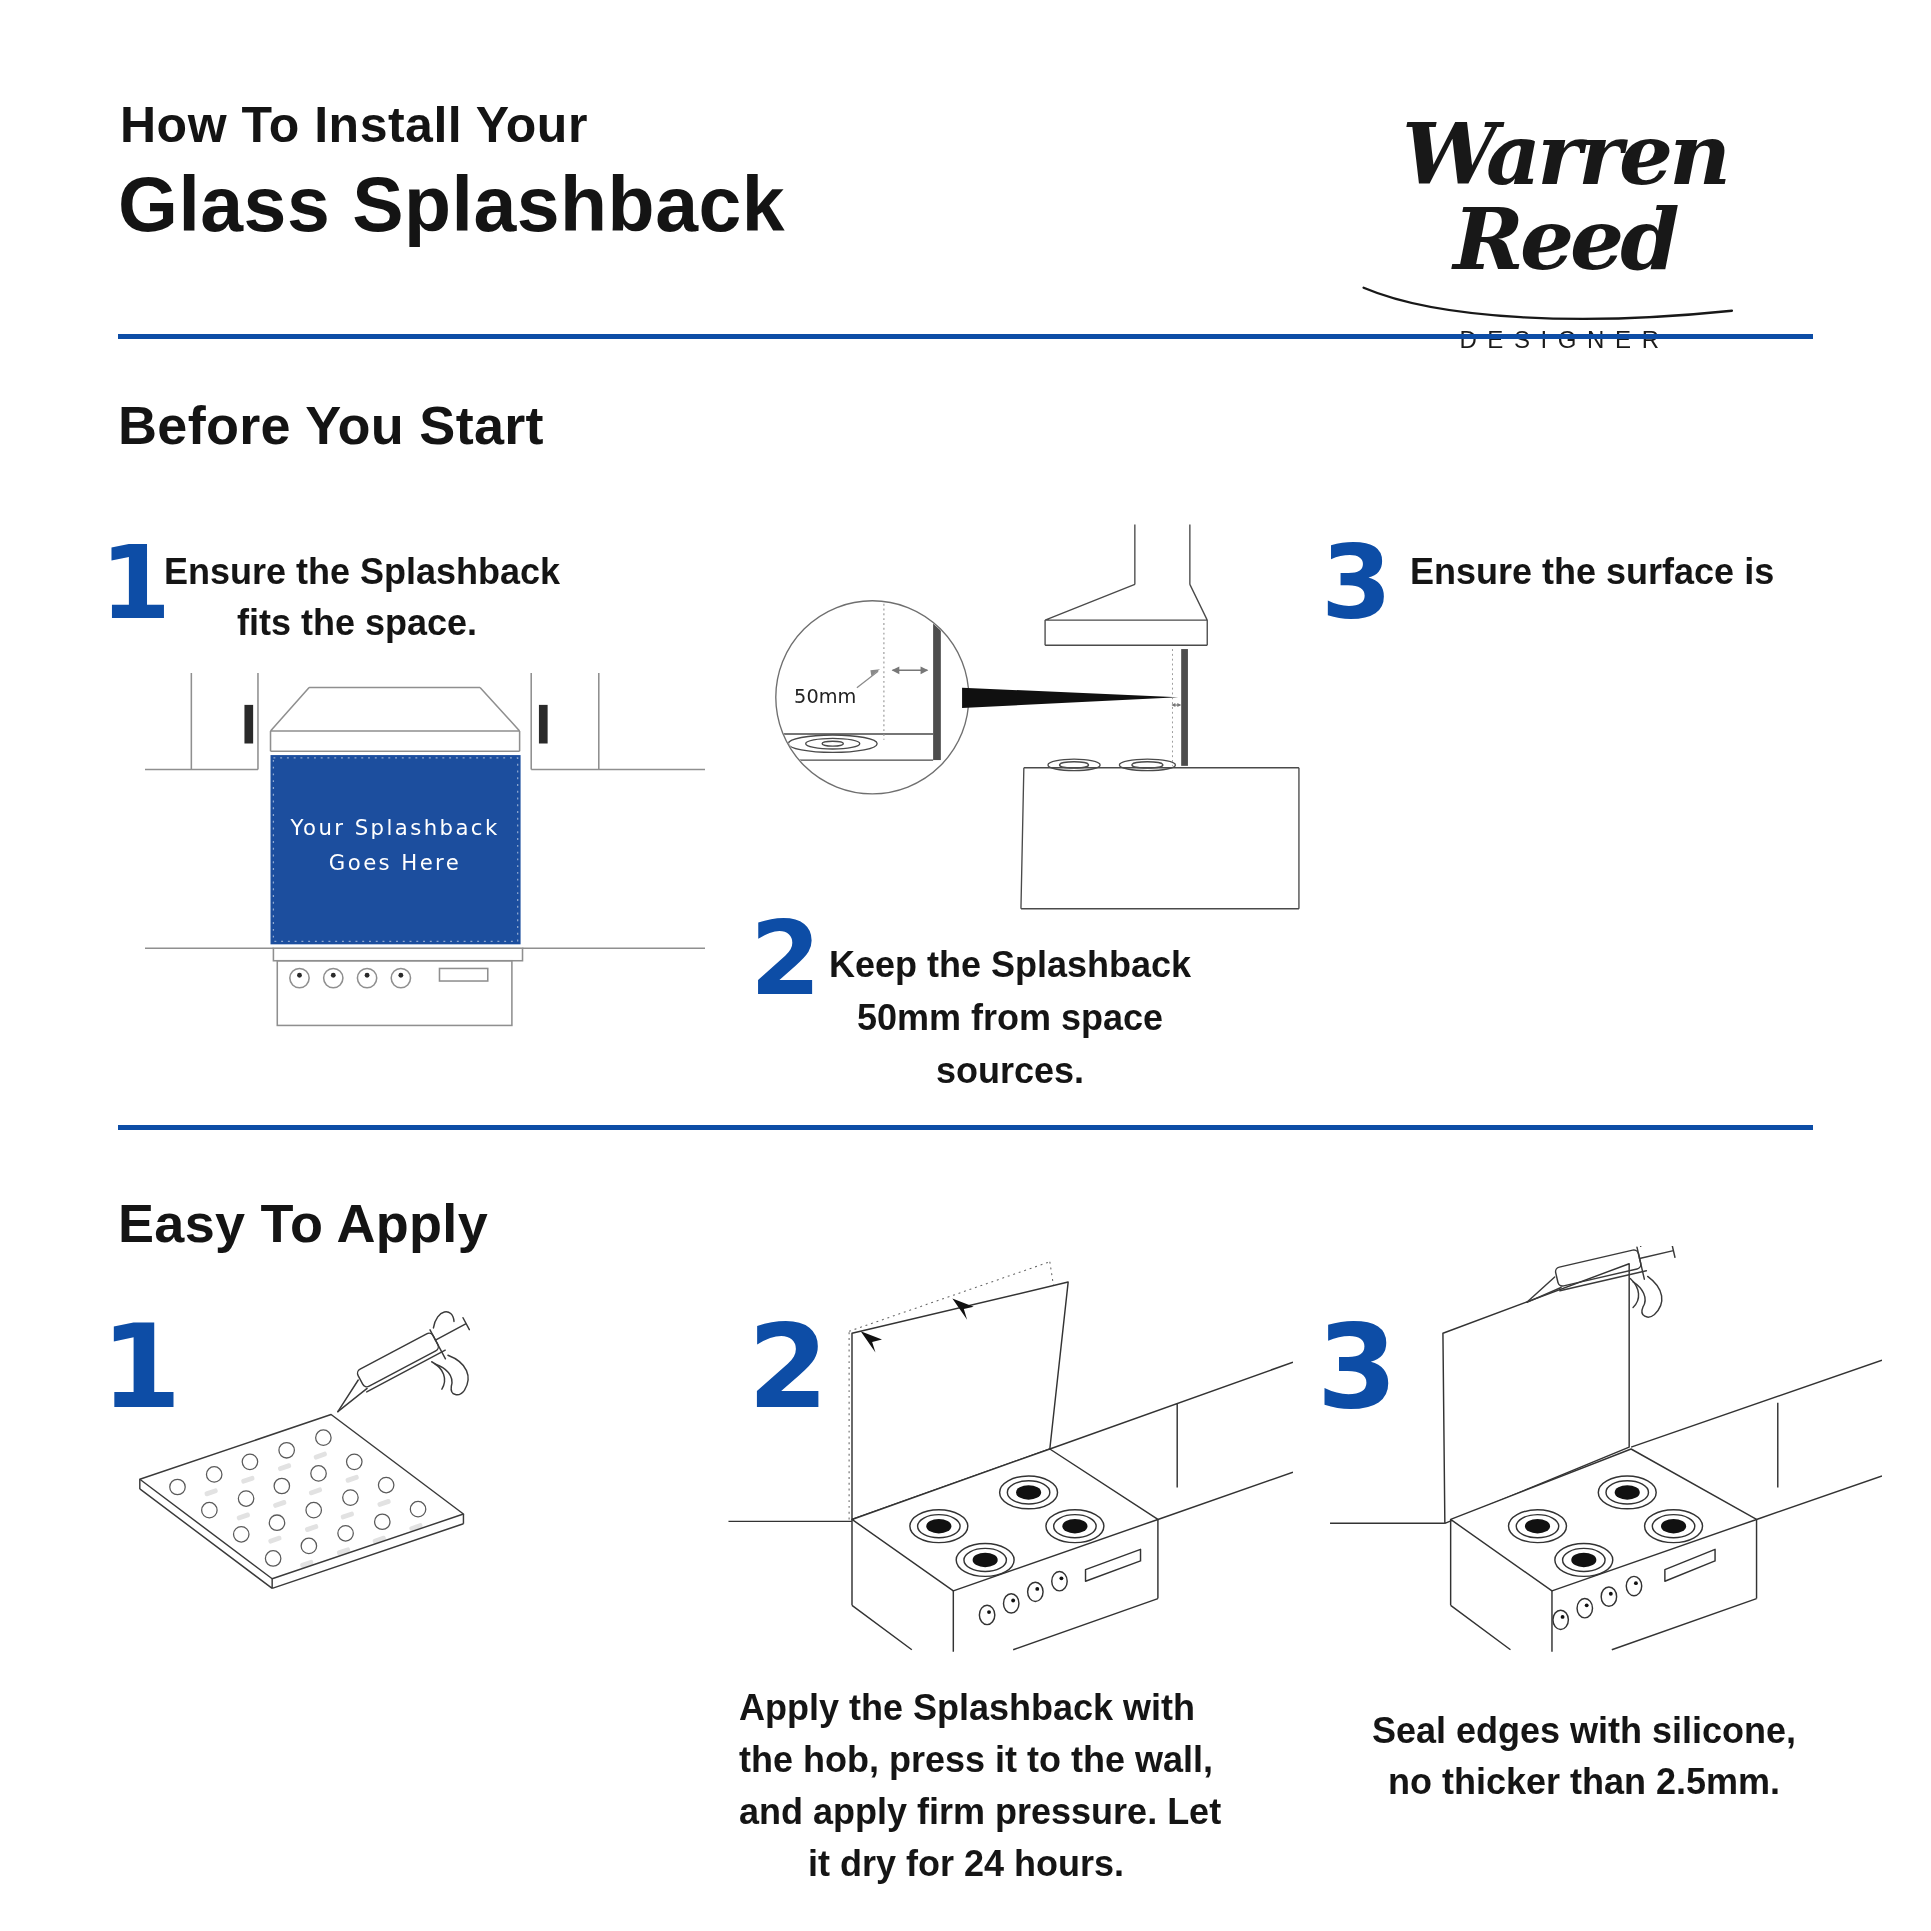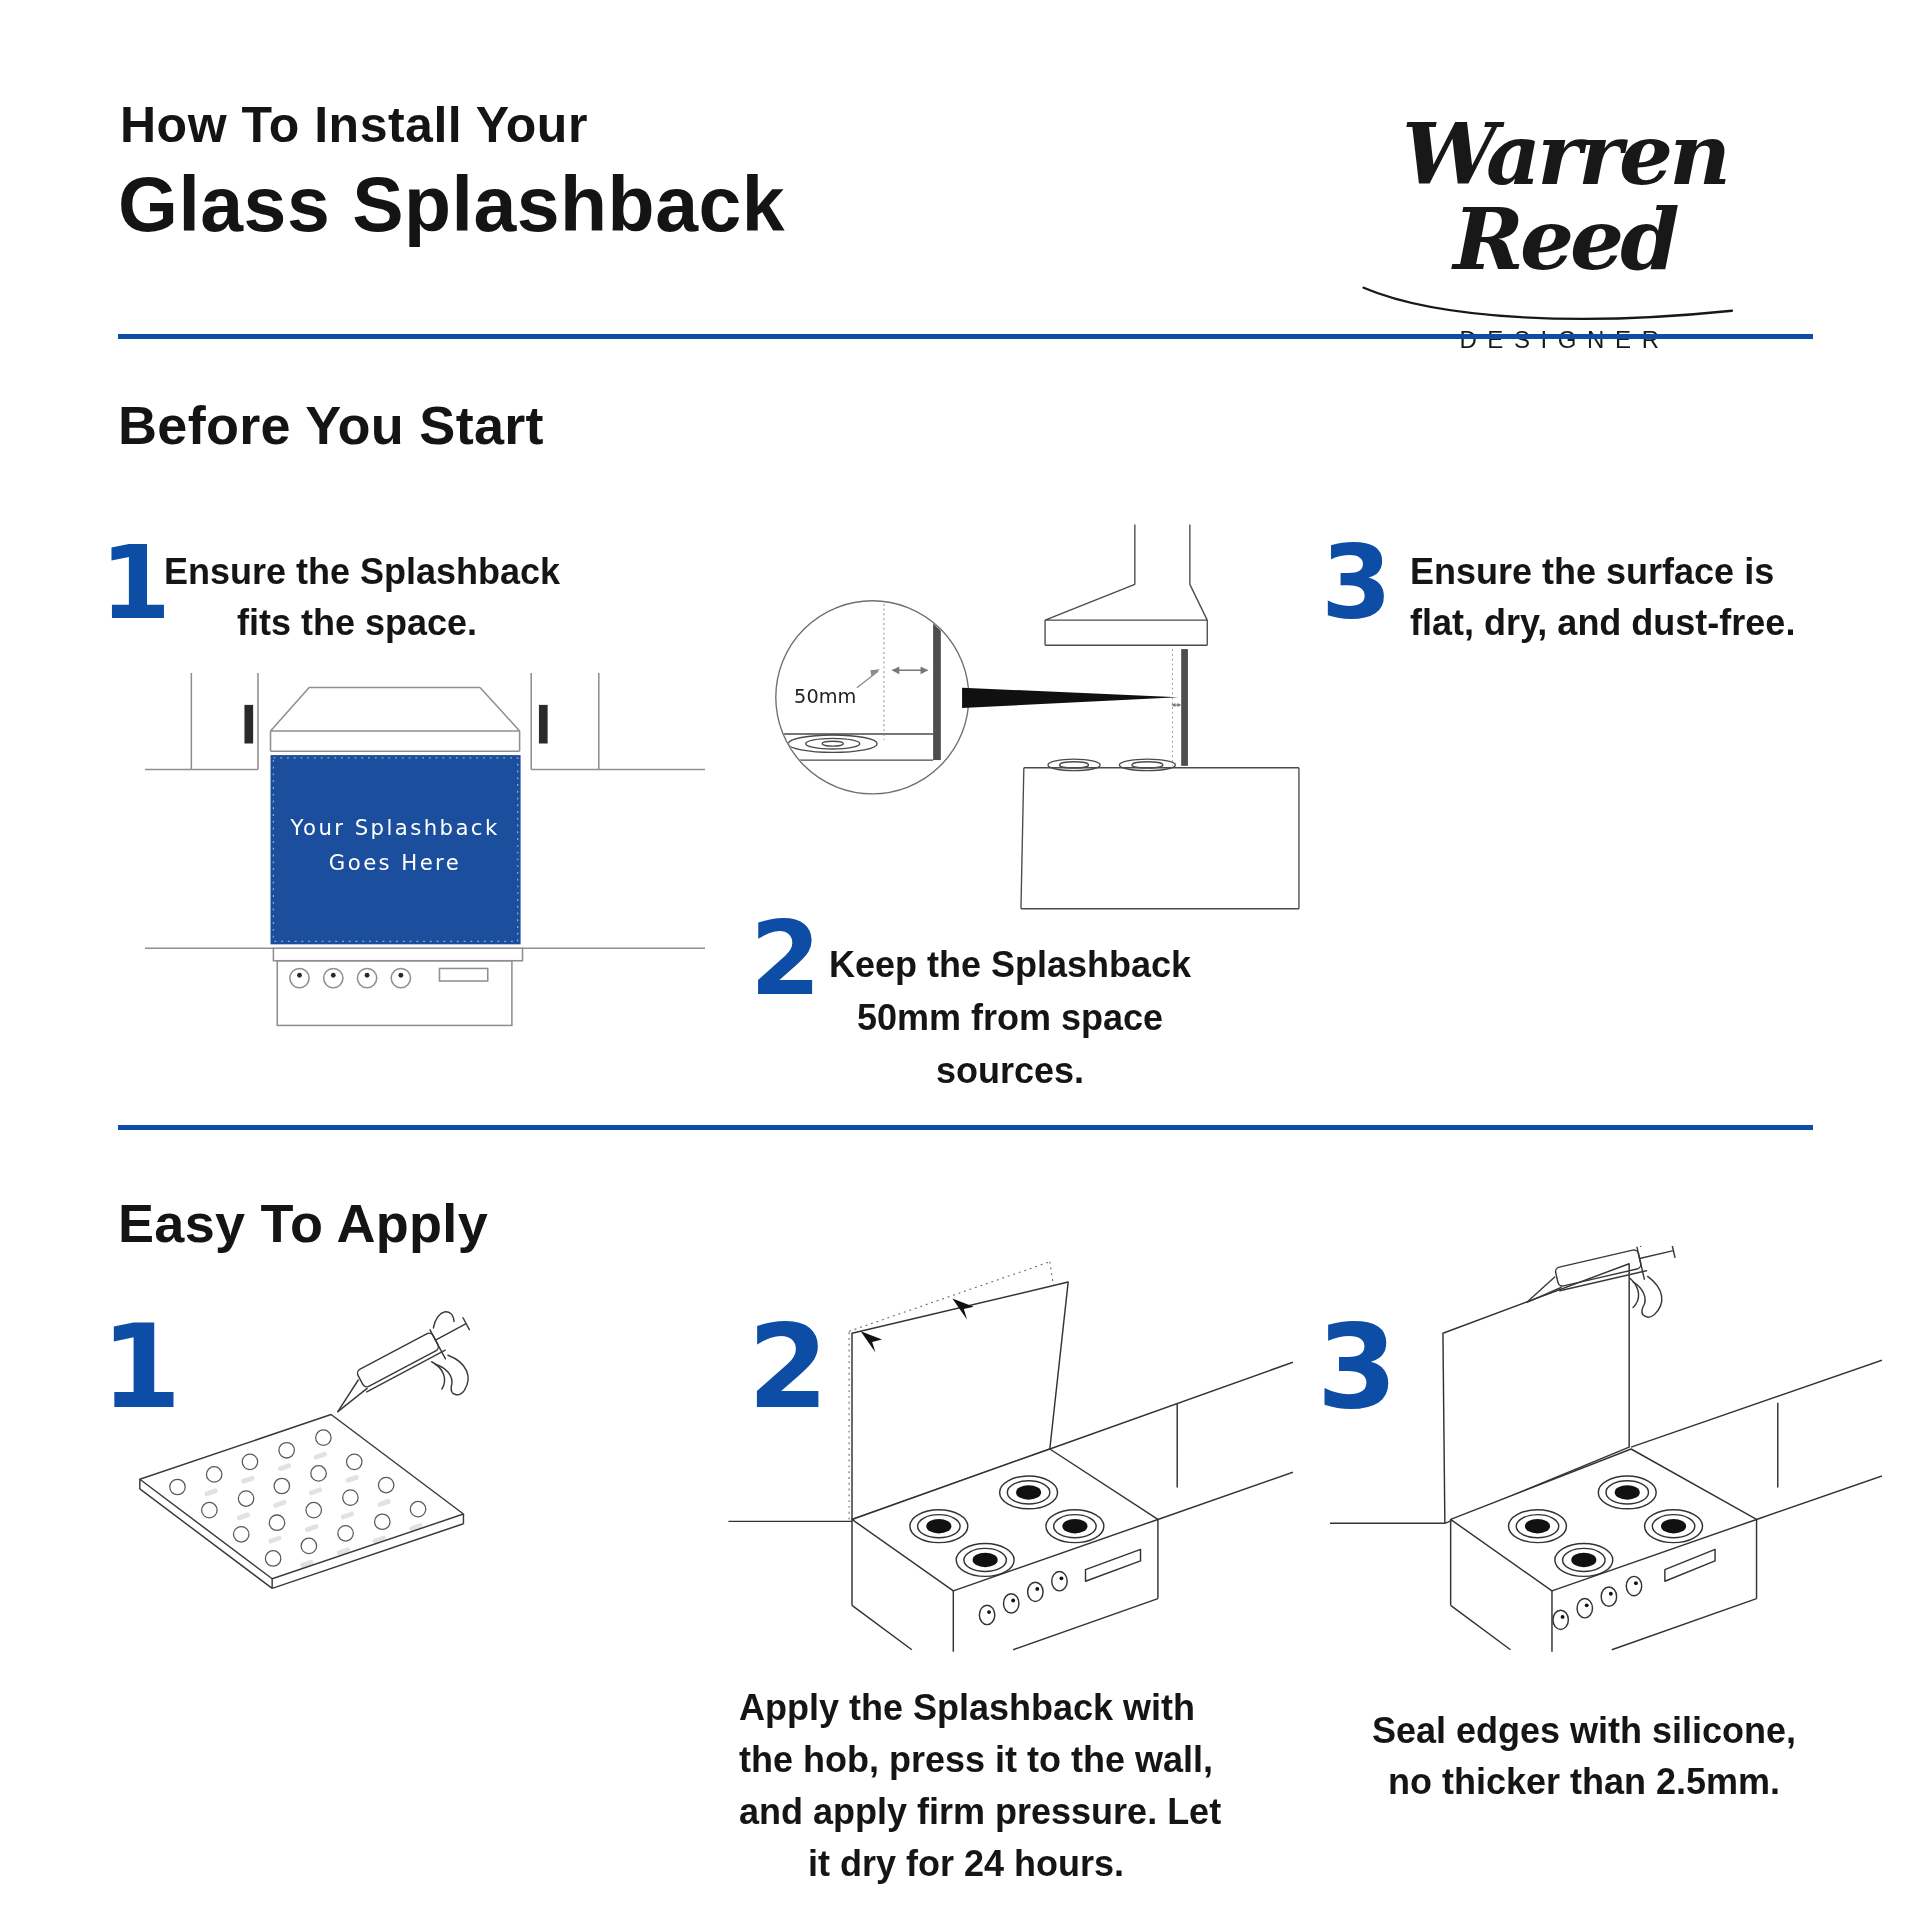--- a/index.html
+++ b/index.html
@@ -132,21 +132,20 @@
   <div class="abs num num-top" style="left:742px;top:913px;width:87px;">2</div>
   <div class="abs steptext" style="left:817px;top:938px;width:386px;line-height:53px;">
     <div>Keep the Splashback</div>
     <div>50mm from space</div>
     <div>sources.</div>
   </div>
 
   <div class="abs num num-top" style="left:1313px;top:537px;width:87px;">3</div>
   <div class="abs steptext left" style="left:1410px;top:546px;width:463px;">
     <div>Ensure the surface is</div>
-    <div>flat, dry, and dust-free.</div>
   </div>
 
 
   <div class="abs divider" style="left:118px;top:1125px;width:1695px;"></div>
 
   <div class="abs heading" style="left:118px;top:1192px;">Easy To Apply</div>
 
   <div class="abs num num-bot" style="left:95px;top:1315px;width:92px;">1</div>
   <div class="abs num num-bot" style="left:742px;top:1315px;width:92px;">2</div>
   <div class="abs num num-bot" style="left:1311px;top:1315px;width:92px;">3</div>

